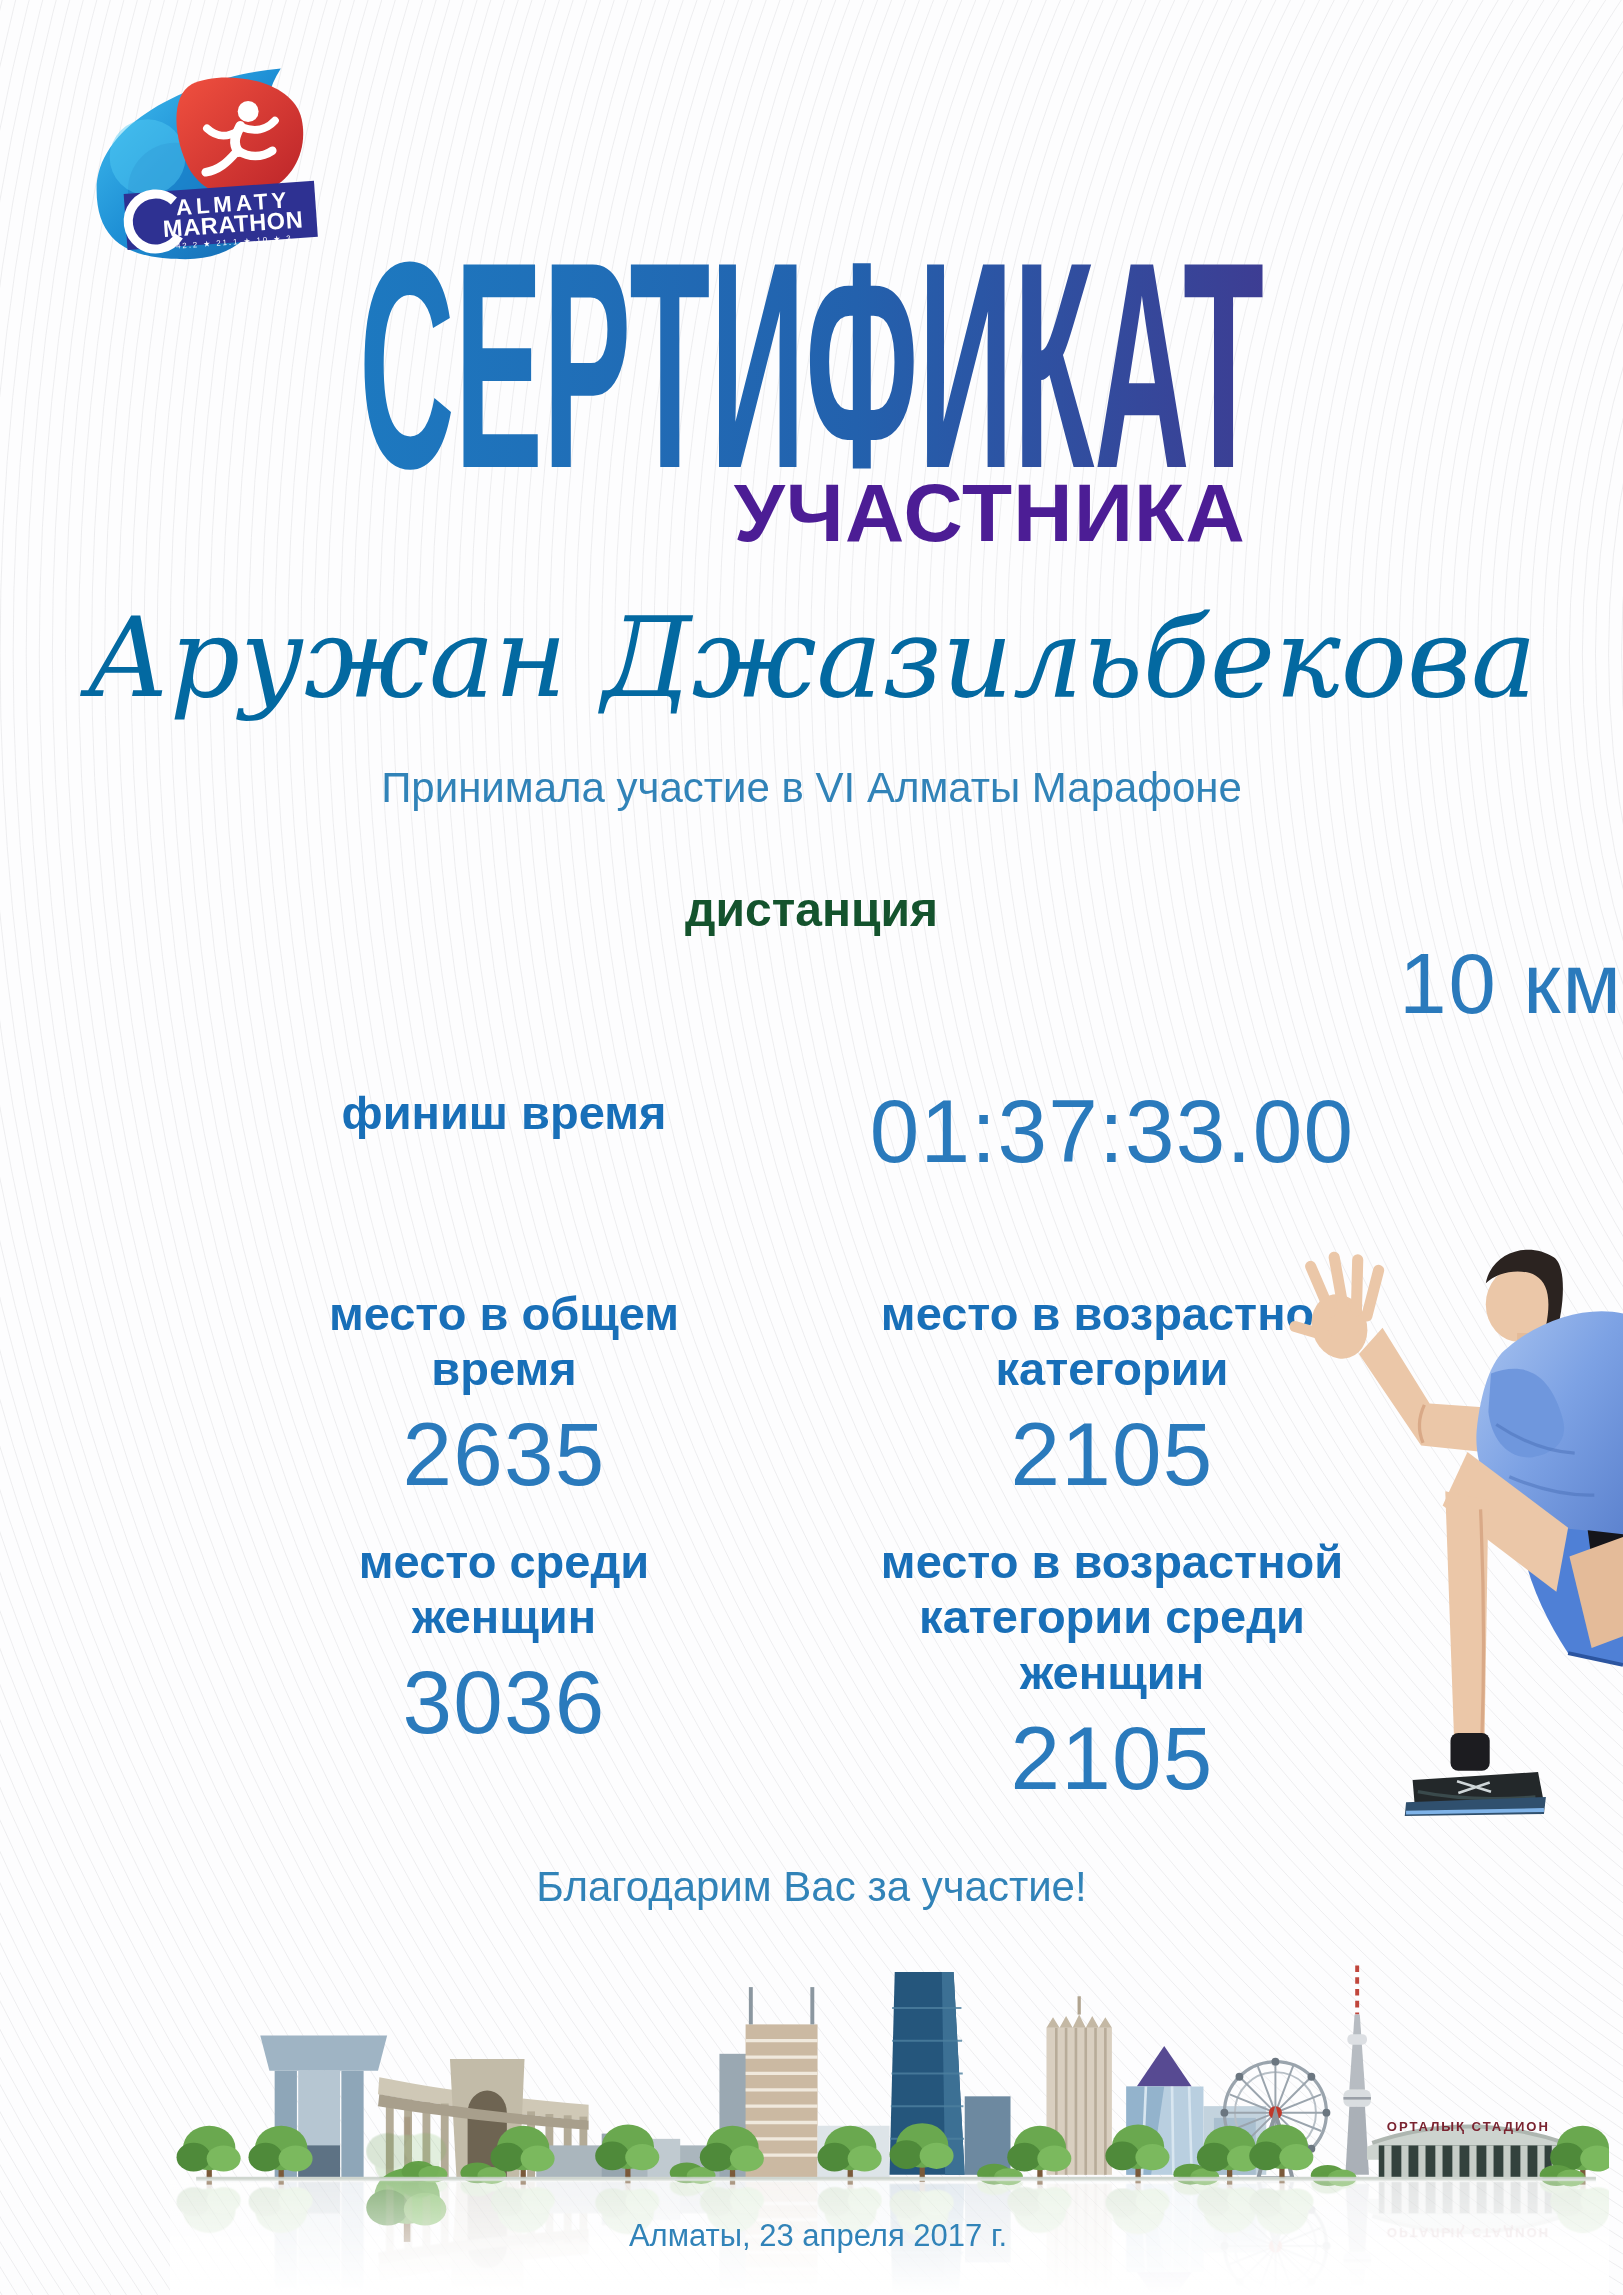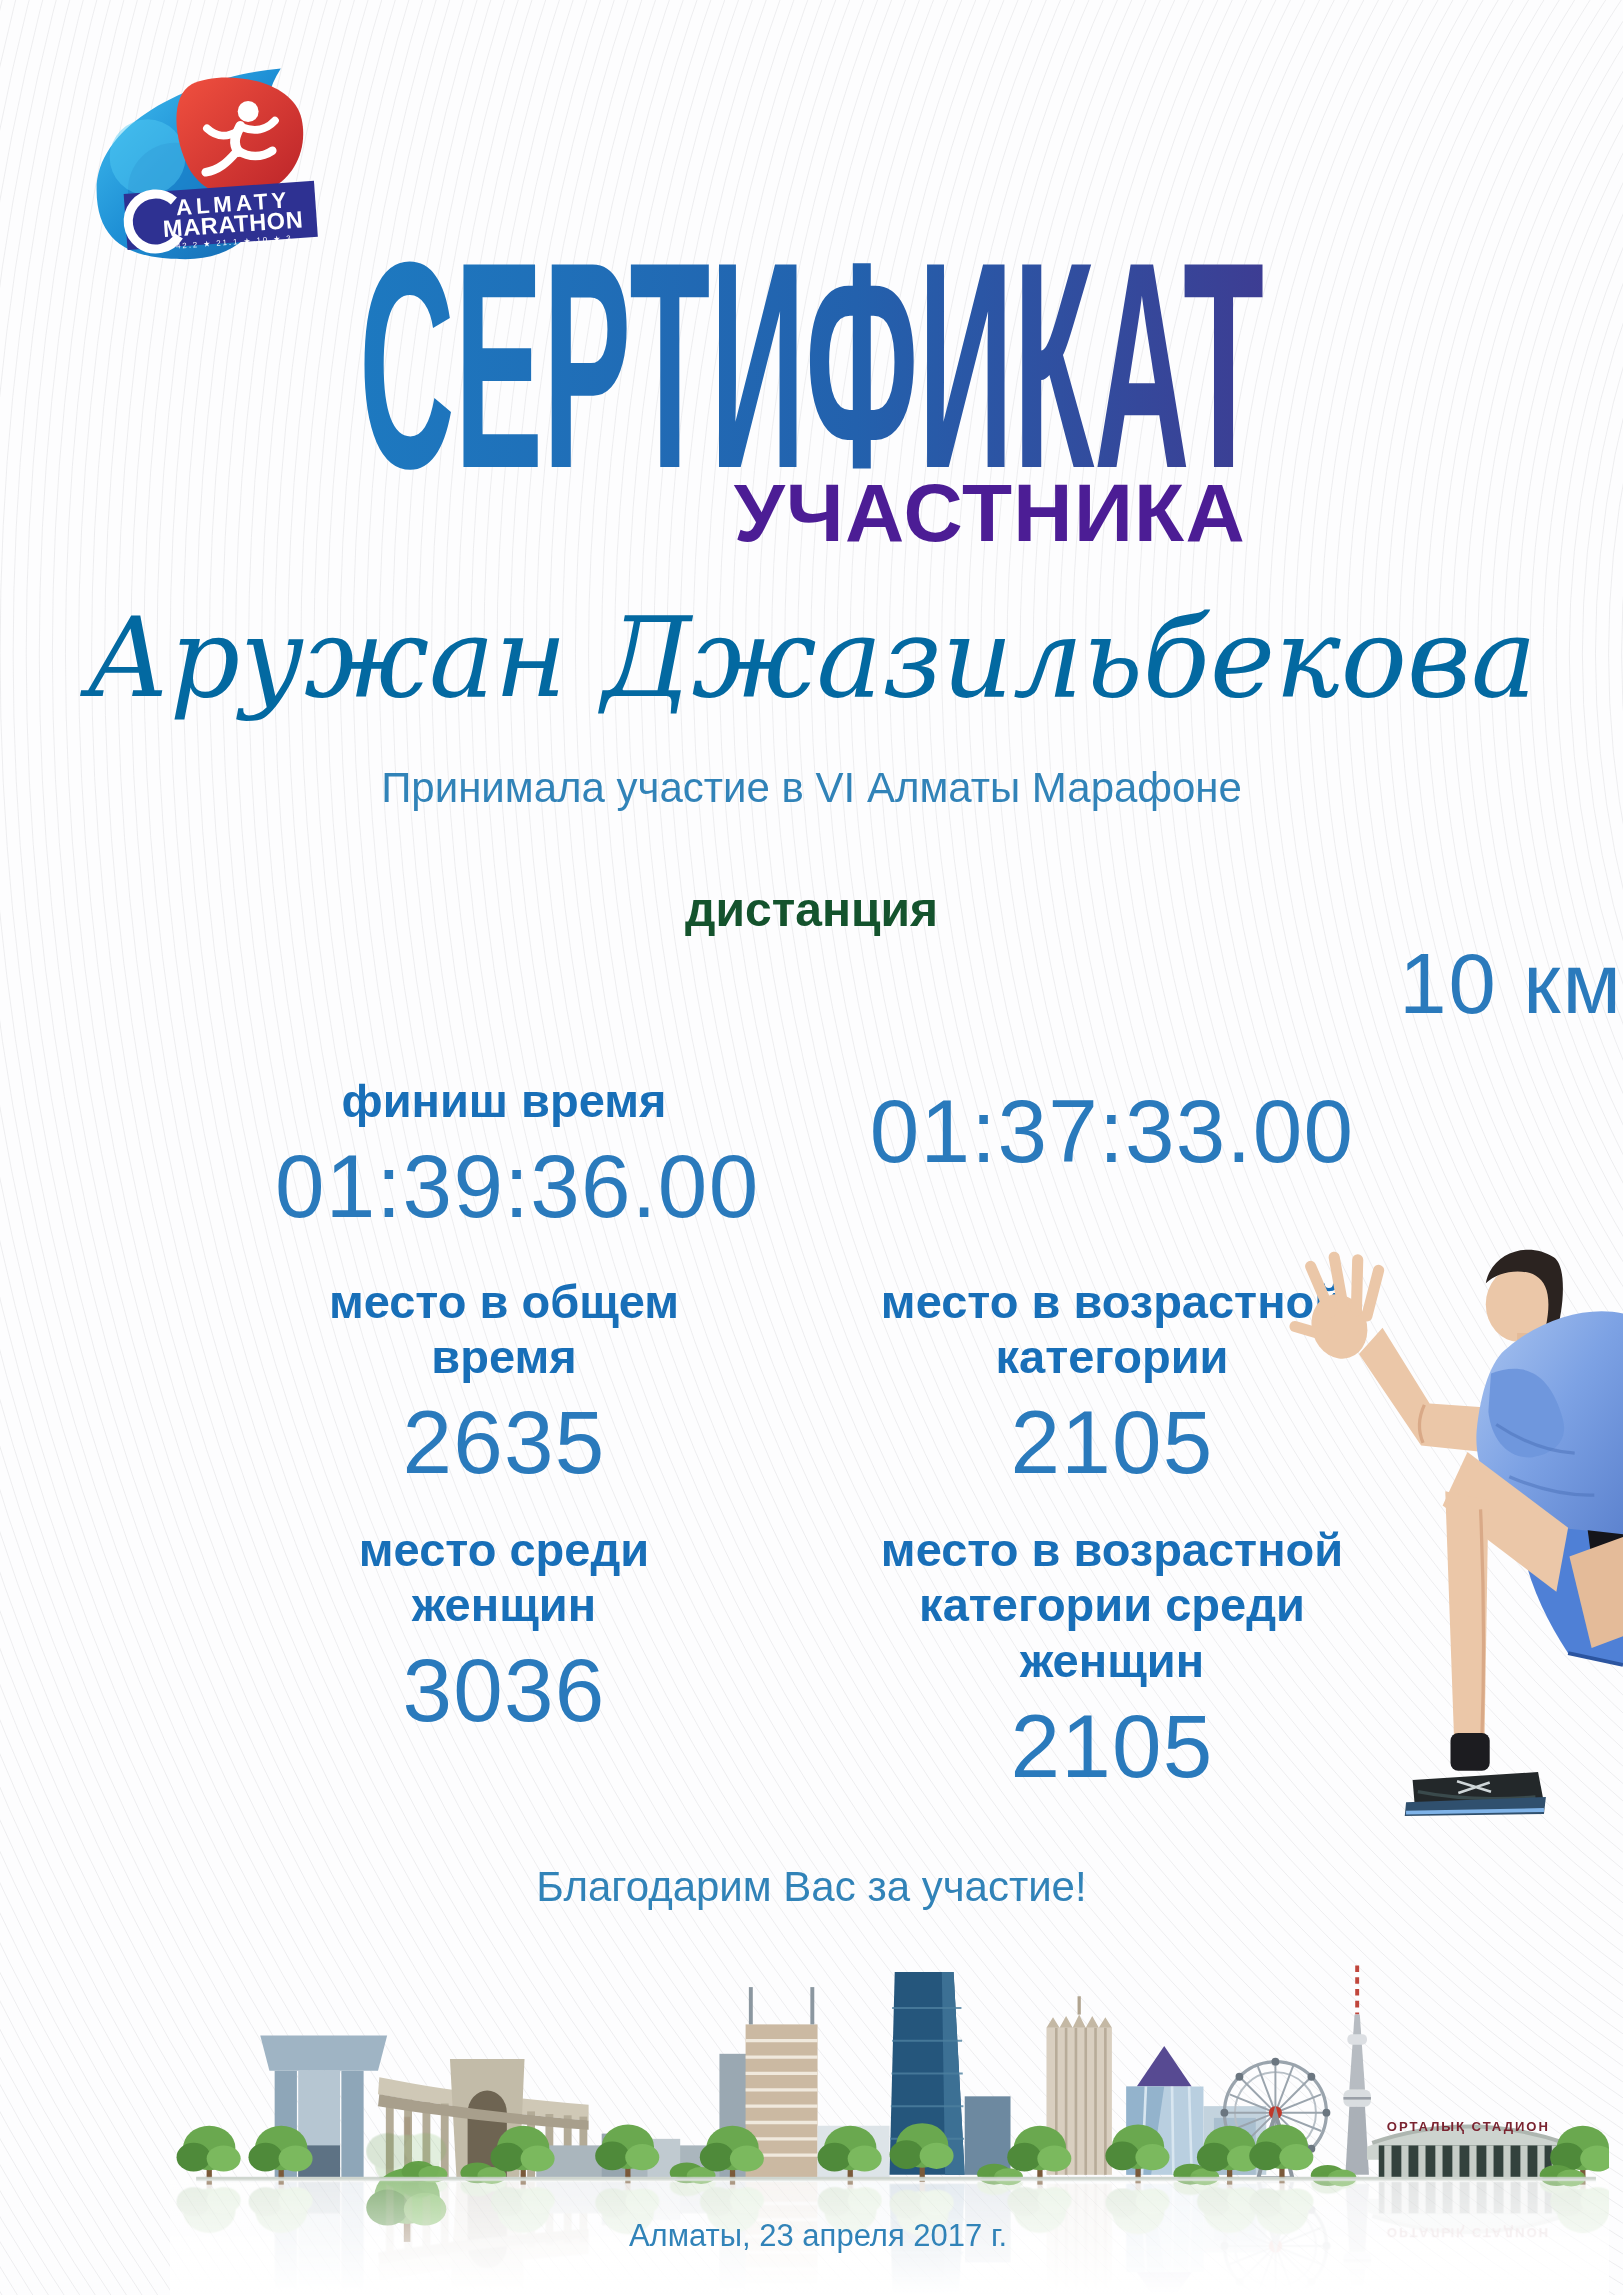--- a/index.html
+++ b/index.html
@@ -30,21 +30,21 @@
   .dist-label{
     position:absolute;left:0;right:0;top:882px;text-align:center;
     font-size:48px;font-weight:bold;color:#14532d;
   }
   .dist-value{
     position:absolute;left:0;right:0;top:935px;text-align:right;
     font-size:85px;color:#2a7abc;letter-spacing:2px;
   }
 
   .stat{position:absolute;text-align:center;}
-  .stat .slabel{font-size:47px;font-weight:bold;color:#186fb8;line-height:1.18;}
+  .stat .slabel{font-size:47px;font-weight:bold;color:#186fb8;line-height:1.18;margin-top:12px;}
   .stat .svalue{font-size:89px;color:#2a7abc;margin-top:6.5px;letter-spacing:1.3px;}
   .col-l{left:275px;width:458px;}
   .col-r{left:824px;width:576px;}
   .row1{top:1073px;}
   .row2{top:1274px;}
   .row3{top:1522px;}
 
   .thanks{
     position:absolute;left:0;right:0;top:1863px;text-align:center;
     font-size:42px;color:#3183b8;
@@ -282,21 +282,20 @@
 
 <div class="name">Аружан Джазильбекова</div>
 
 <div class="participation">Принимала участие в VI Алматы Марафоне</div>
 
 <div class="dist-label">дистанция</div>
 <div class="dist-value">10 км</div>
 
 <div class="stat col-l row1">
   <div class="slabel">финиш время</div>
-  <div class="svalue">01:39:36.00</div>
 </div>
 <div class="stat col-r row1">
   <div class="svalue">01:37:33.00</div>
 </div>
 <div class="stat col-l row2">
   <div class="slabel">место в общем время</div>
   <div class="svalue">2635</div>
 </div>
 <div class="stat col-r row2">
   <div class="slabel">место в возрастной категории</div>

